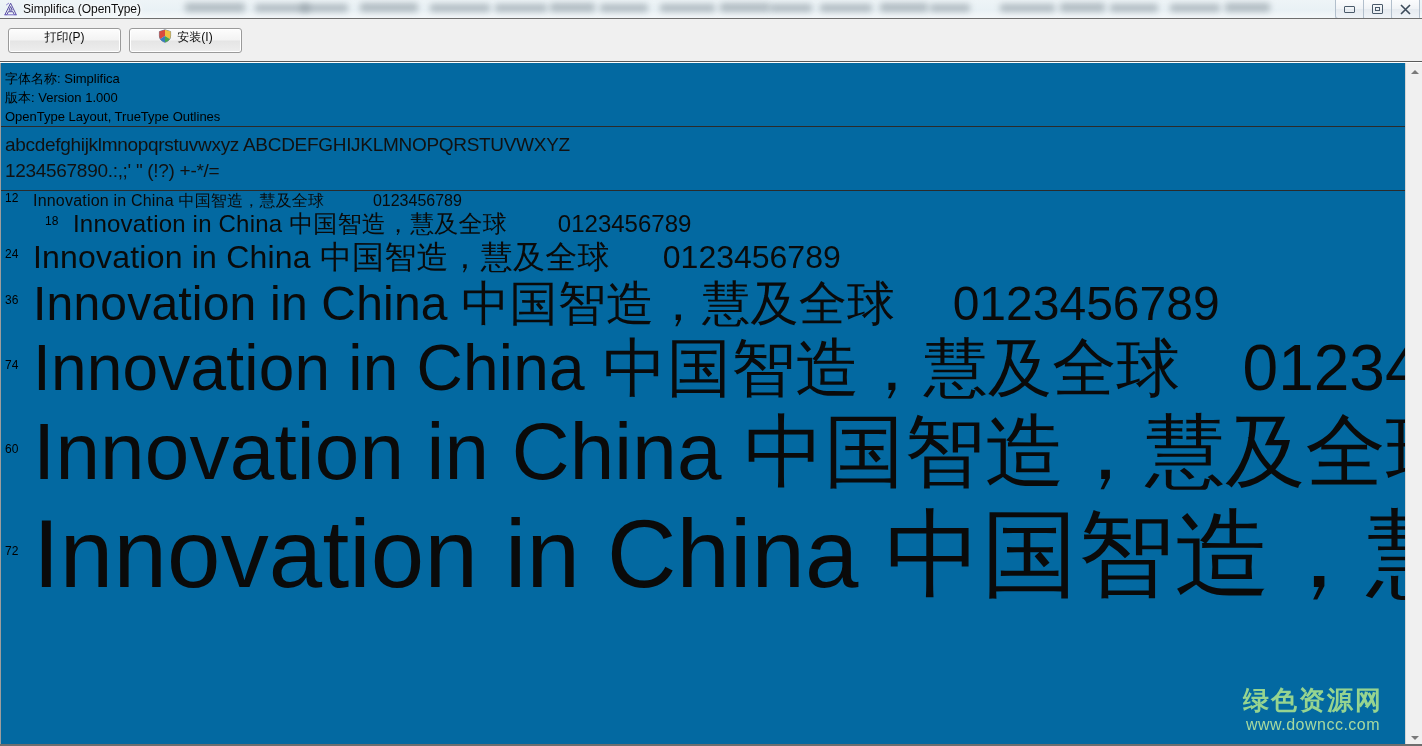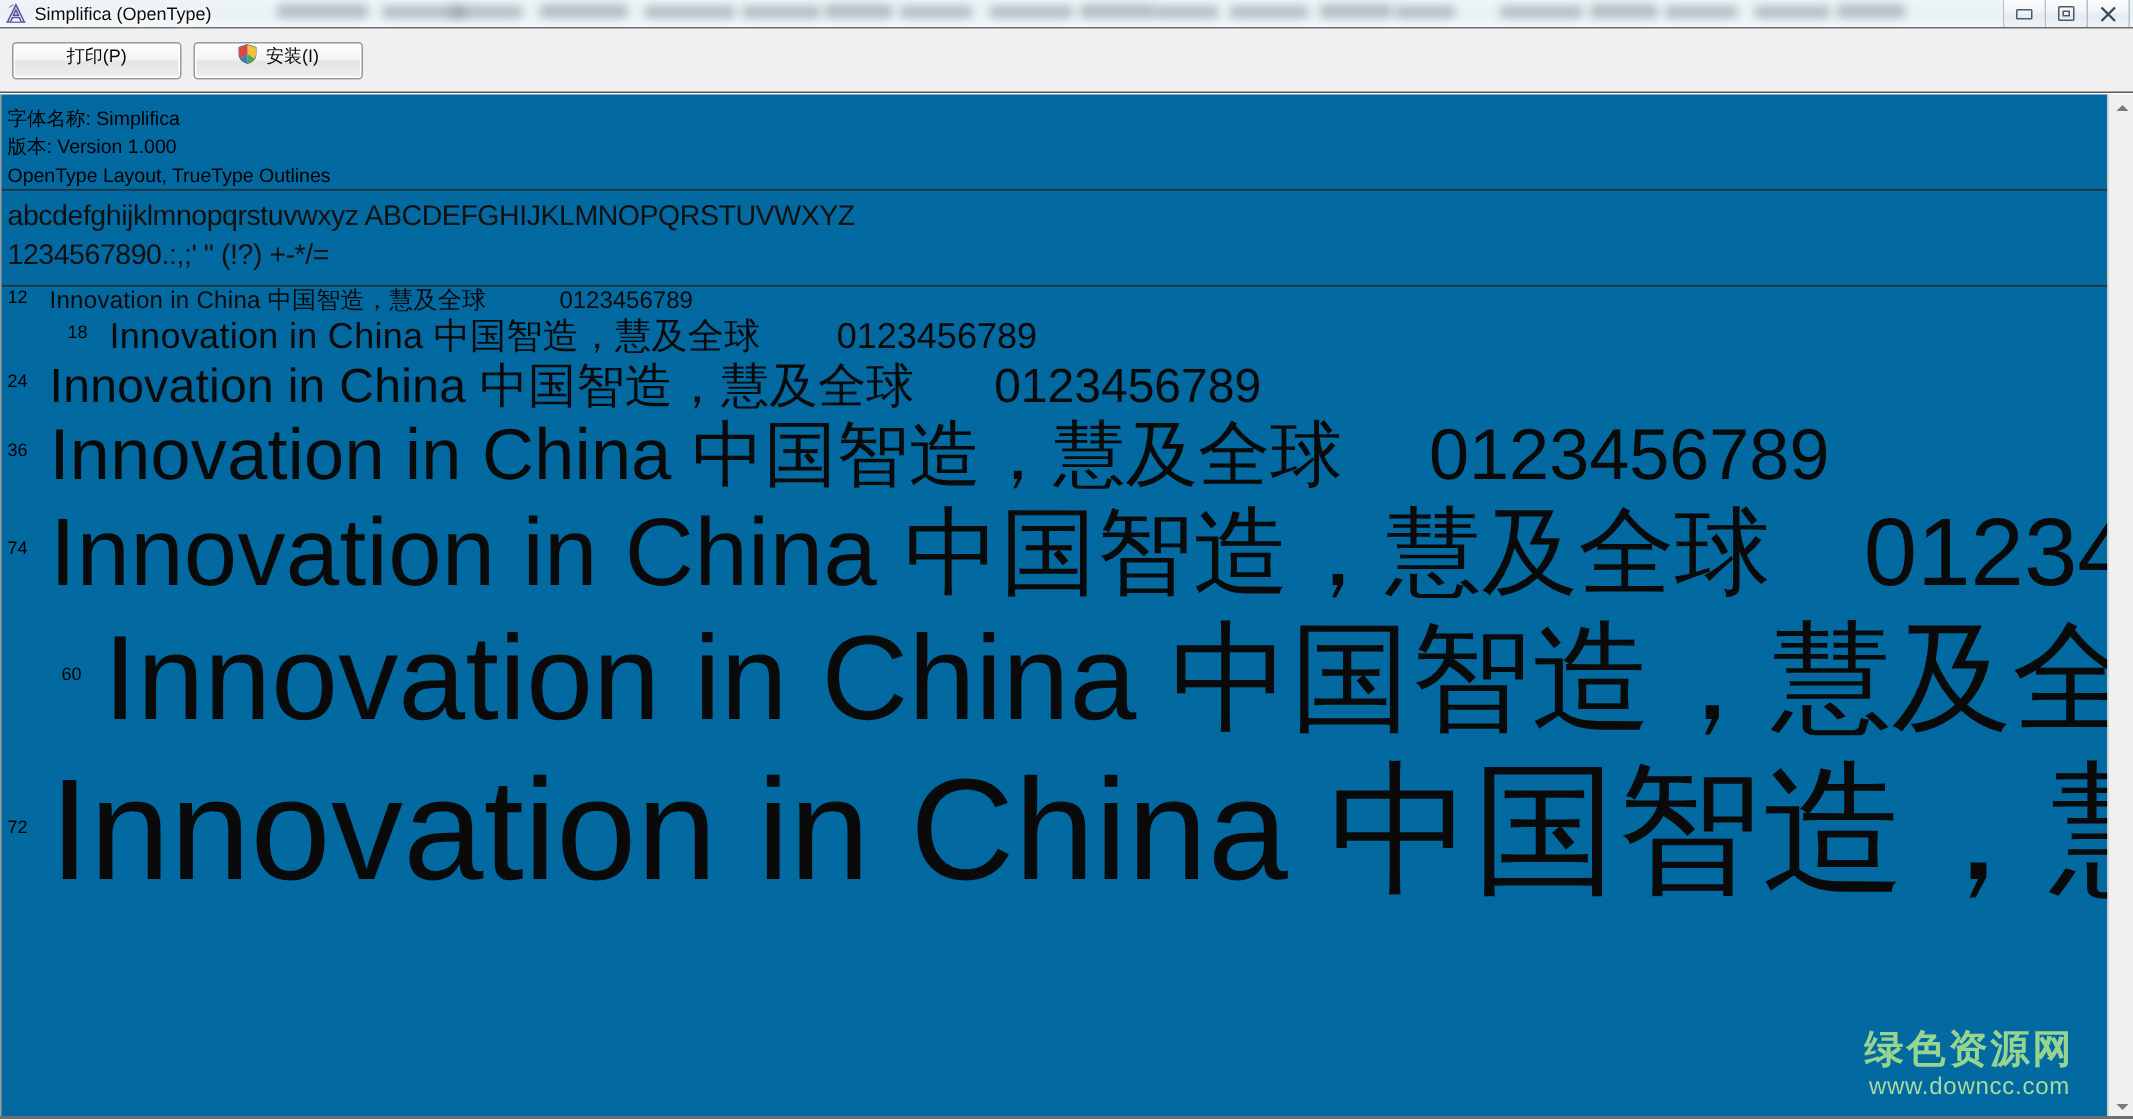--- a/index.html
+++ b/index.html
@@ -318,21 +318,21 @@
           <div class="stext" style="font-size: 32px;"><span>Innovation in China</span> <span class="cjk">中国智造，慧及全球</span> <span class="num">0123456789</span></div>
         </div>
         <div class="srow" style="height: 56px;">
           <div class="ssize">36</div>
           <div class="stext" style="font-size: 48px;"><span>Innovation in China</span> <span class="cjk">中国智造，慧及全球</span> <span class="num">0123456789</span></div>
         </div>
         <div class="srow" style="height: 74px;">
           <div class="ssize">74</div>
           <div class="stext" style="font-size: 64px;"><span>Innovation in China</span> <span class="cjk">中国智造，慧及全球</span> <span class="num">0123456789</span></div>
         </div>
-        <div class="srow" style="height: 93px; padding-left: 36px;">
+        <div class="srow" style="height: 93px;">
           <div class="ssize">60</div>
           <div class="stext" style="font-size: 80px;"><span>Innovation in China</span> <span class="cjk">中国智造，慧及全球</span> </div>
         </div>
         <div class="srow" style="height: 111px;">
           <div class="ssize">72</div>
           <div class="stext" style="font-size: 96px;"><span>Innovation in China</span> <span class="cjk">中国智造，慧及全球</span> </div>
         </div>
       </div>
 
     <div id="watermark">

